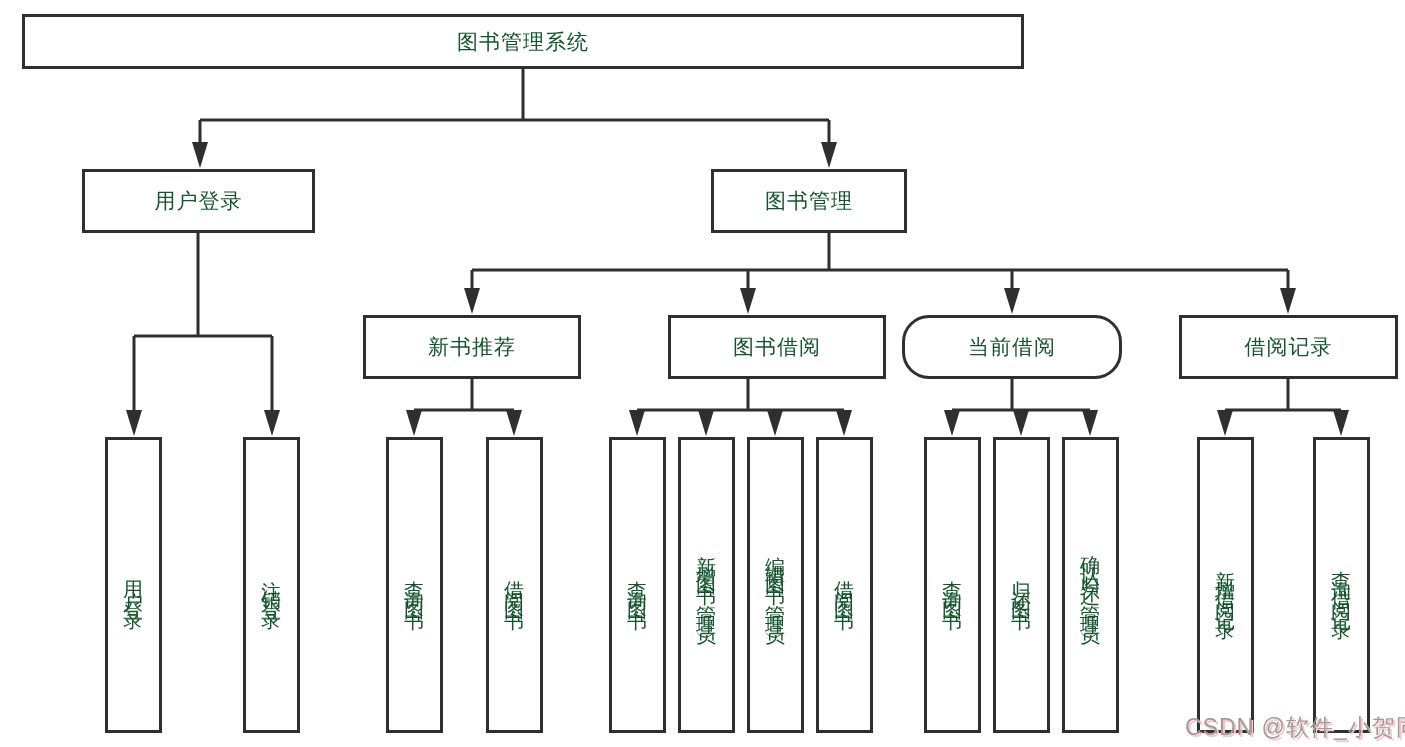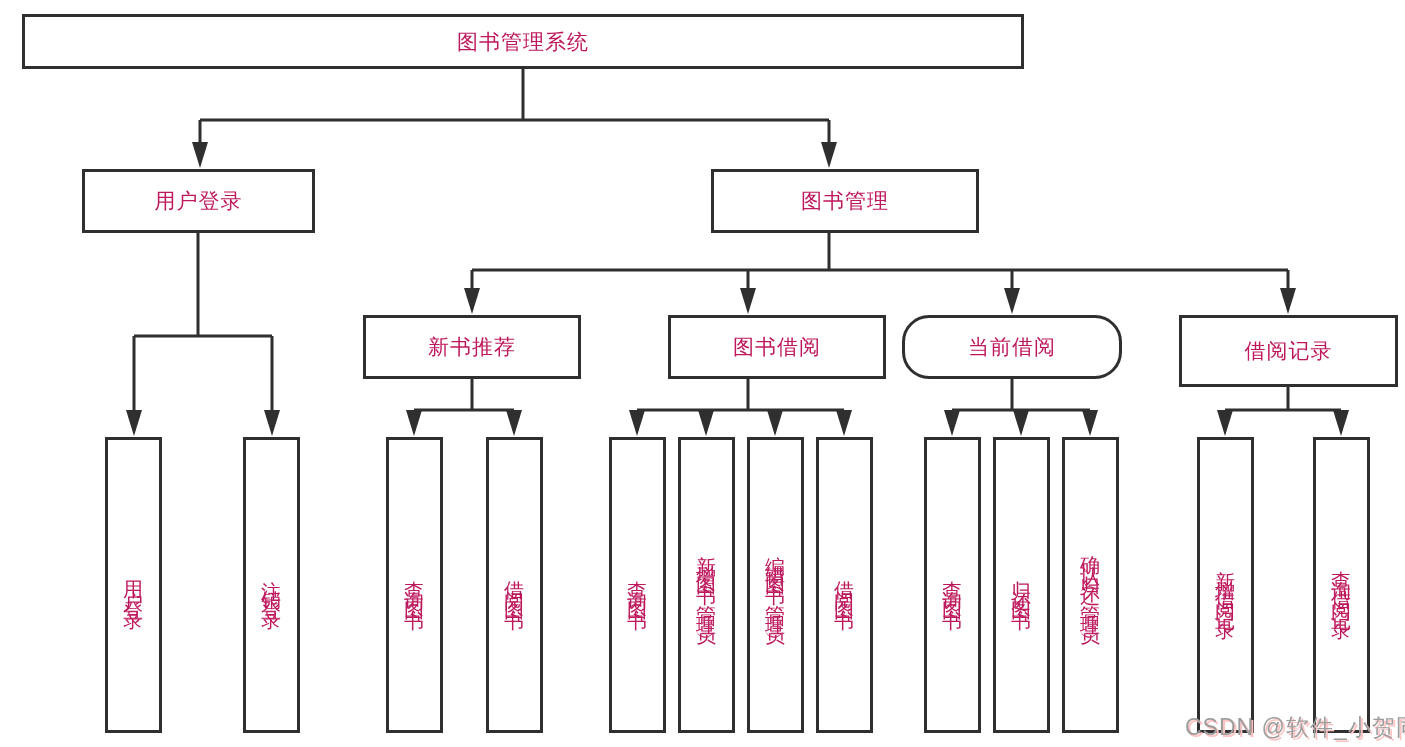--- a/index.html
+++ b/index.html
@@ -12,21 +12,21 @@
   }
   .wires{position:absolute;left:0;top:0;}
   .box{
     position:absolute;
     box-sizing:border-box;
     border:3px solid #2f2f2f;
     background:#ffffff;
     display:flex;
     align-items:center;
     justify-content:center;
-    color:#be185d;
+    color:#14532d;
     font-size:21px;
     letter-spacing:1px;
     white-space:nowrap;
   }
   .vbox{
     writing-mode:vertical-rl;
     text-orientation:mixed;
     font-size:20px;
     letter-spacing:10px;
     line-height:1;
@@ -79,34 +79,34 @@
       </g>
   </svg>
 
   <div class="box" style="left:22px;top:14px;width:1002px;height:55px;">
     <span>图书管理系统</span>
   </div>
 
   <div class="box" style="left:82px;top:169px;width:233px;height:64px;">
     <span>用户登录</span>
   </div>
-  <div class="box" style="left:711px;top:169px;width:268px;height:64px;align-items:center;">
+  <div class="box" style="left:711px;top:169px;width:196px;height:64px;align-items:center;">
     <span>图书管理</span>
   </div>
 
   <div class="box" style="left:363px;top:315px;width:218px;height:64px;align-items:center;">
     <span>新书推荐</span>
   </div>
   <div class="box" style="left:639px;top:315px;width:218px;height:64px;margin-left:29px;">
     <span>图书借阅</span>
   </div>
   <div class="box" style="left:902px;top:315px;width:220px;height:64px;border-radius:27px;">
     <span>当前借阅</span>
   </div>
-  <div class="box" style="left:1179px;top:315px;width:219px;height:72px;">
+  <div class="box" style="left:1179px;top:315px;width:219px;height:64px;">
     <span>借阅记录</span>
   </div>
 
   <div class="box vbox" style="left:105px;top:437px;width:57px;height:296px;">
     <span>用户登录</span>
   </div>
   <div class="box vbox" style="left:243px;top:437px;width:57px;height:296px;">
     <span>注销登录</span>
   </div>
 

